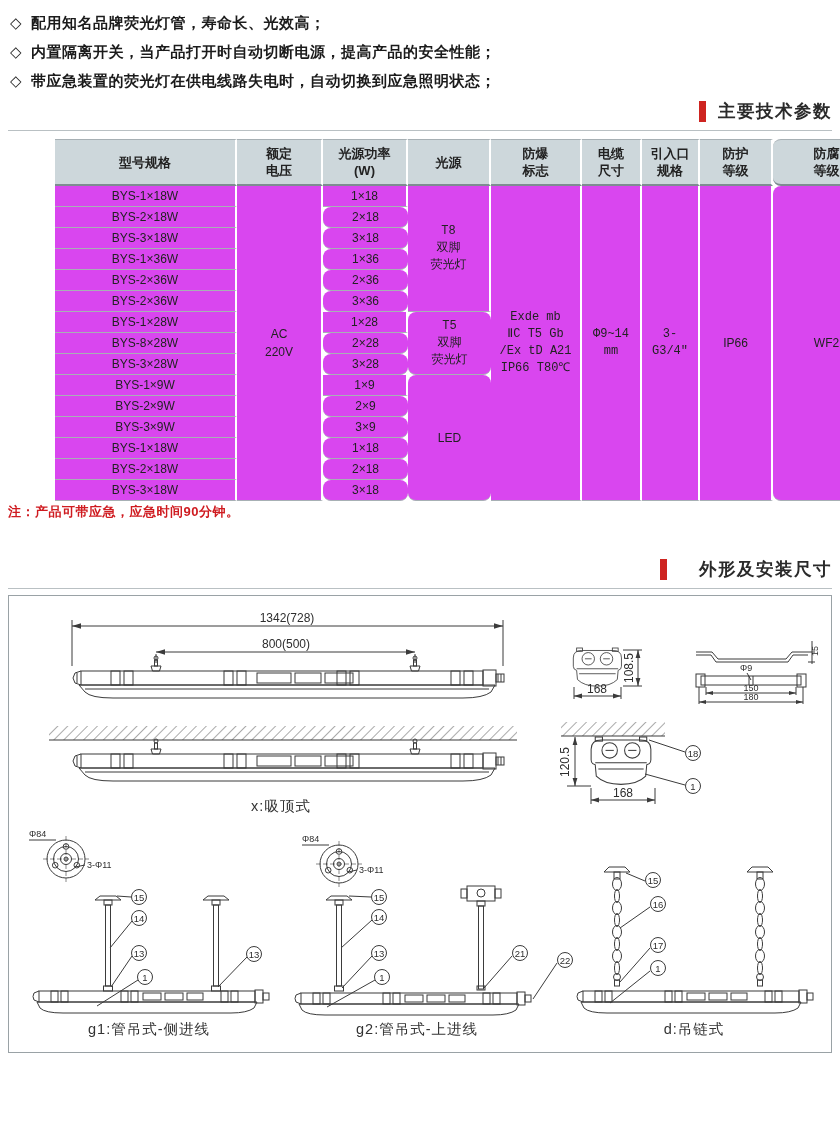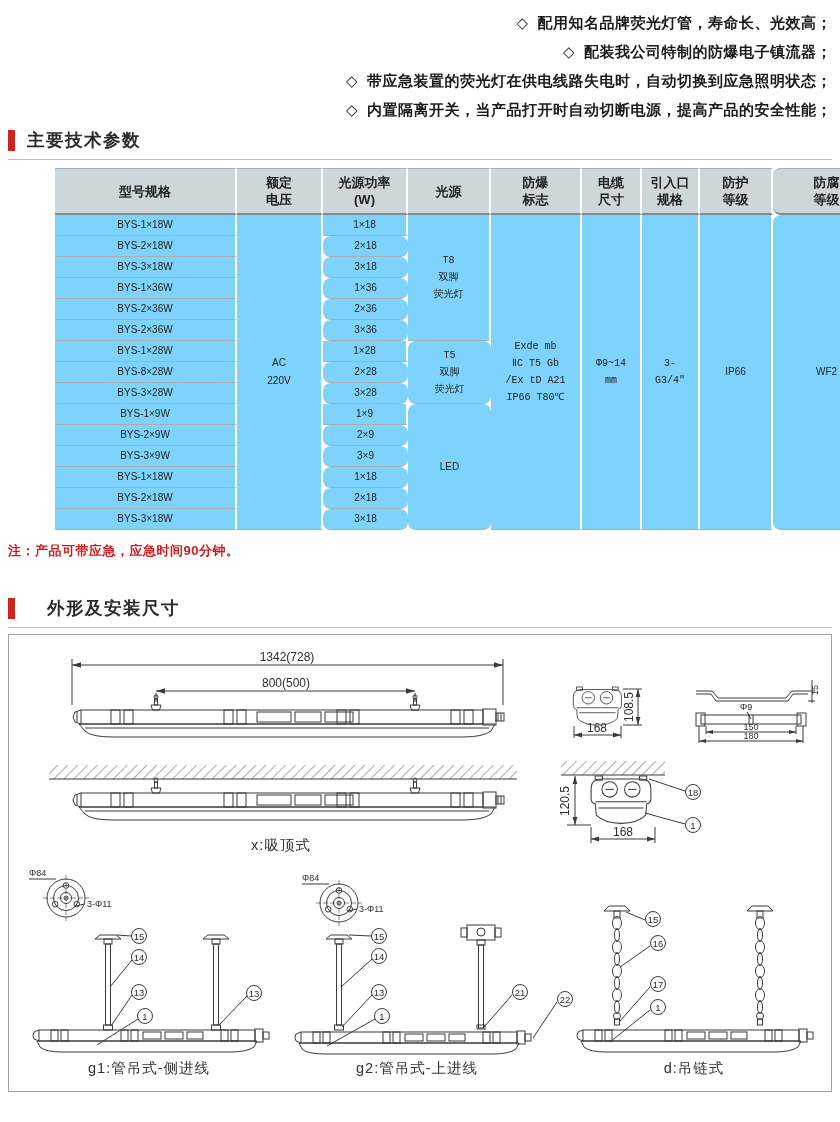--- a/index.html
+++ b/index.html
@@ -4,68 +4,67 @@
 <style>
   * { box-sizing: border-box; }
   html,body { margin:0; padding:0; }
   body {
     width:840px; height:1122px; overflow:hidden; background:#fff;
     font-family:"Liberation Sans","DejaVu Sans",sans-serif; color:#1c1c1c;
   }
   .page { padding:6px 8px 0 8px; }
 
   
-  .features { list-style:none; margin:2px 0 0 0; padding:0 0 0 2px;text-align:right; }
+  .features { list-style:none; margin:2px 0 0 0; padding:0 0 0 2px; }
   .features li { height:29px; line-height:29px; font-size:15px; font-weight:bold; color:#1b1b1b; letter-spacing:0.5px; }
   .features .diam { margin-right:9px; font-weight:bold; }
 
   
-  .sec { display:flex; align-items:center; border-bottom:1px solid #b9c0c3; padding-bottom:7px; }
+  .sec { display:flex; align-items:center; border-bottom:1px solid #b9c0c3; padding-bottom:7px;justify-content:flex-end; }
   .sec .bar { width:7px; height:21px; background:#ce2420; margin-right:12px; flex:0 0 auto; }
   .sec .t { font-size:17.5px; font-weight:bold; color:#2a2a2a; letter-spacing:1.5px; }
   .sec1 { margin-top:4px; }
   .sec2 { margin-top:36px;gap:20px; }
 
   
   table.spec { border-collapse:separate; border-spacing:0; width:825px; margin-top:8px; table-layout:fixed;padding-left:47px; }
   table.spec th, table.spec td { border-right:2px solid #fff; padding:0; text-align:center; vertical-align:middle; }
   table.spec th:last-child, table.spec td:last-child { border-right:none;border-radius:8px; }
   table.spec thead th {
     background:#cdd7db; height:47px; font-size:13px; font-weight:bold; color:#222;
     border-top:1px solid #a7b0b4; border-bottom:2px solid #7e8c91; line-height:17px;
   }
-  table.spec tbody td { background:#7dd3fc; font-size:10px; color:#222; height:20px; line-height:20px; }
+  table.spec tbody td { background:#d946ef; font-size:12px; color:#222; height:20px; line-height:20px; }
   table.spec tbody td.rb { border-bottom:1px solid #a7b0b4; }
   .mline div { line-height:17px;font-family:Liberation Mono, monospace; }
   .vline div { line-height:18px; }
 
-  .note { margin-top:12px; font-size:13px; font-weight:bold; color:#cf1b20; letter-spacing:0.5px; }
+  .note { margin-top:2px; font-size:13px; font-weight:bold; color:#cf1b20; letter-spacing:0.5px; }
 
   
   .panel { margin-top:6px; width:824px; height:458px; border:1px solid #9aa2a6; background:#fff; }
   #drawing line, #drawing path, #drawing rect, #drawing circle, #drawing ellipse, #drawing polyline {
     fill:none; stroke:#3b3b3b; stroke-width:1;
   }
   #drawing polygon.arr { fill:#3b3b3b; stroke:none; }
   #drawing text { fill:#2e2e2e; stroke:none; font-size:10.5px; font-family:"Liberation Sans","DejaVu Sans",sans-serif; }
   #drawing text.dim { font-size:12px; }
   #drawing text.dim-s { font-size:9px; }
   #drawing text.cap { font-size:14.5px; fill:#333; letter-spacing:1px; }
   #drawing text.cot { font-size:9.5px; }
 </style>
 </head>
 <body>
 
 <div class="page">
 
   <ul class="features">
     <li><span class="diam">◇</span><span>配用知名品牌荧光灯管，寿命长、光效高；</span></li>
-    <li><span class="diam">◇</span><span>配装我公司特制的防爆电子镇流器；</span></li>
+    <li><span class="diam">◇</span><span>内置隔离开关，当产品打开时自动切断电源，提高产品的安全性能；</span></li>
     <li><span class="diam">◇</span><span>带应急装置的荧光灯在供电线路失电时，自动切换到应急照明状态；</span></li>
-    <li><span class="diam">◇</span><span>内置隔离开关，当产品打开时自动切断电源，提高产品的安全性能；</span></li>
   </ul>
 
   <div class="sec sec1">
     <span class="bar"></span>
     <span class="t">主要技术参数</span>
   </div>
 
   <table class="spec">
     <colgroup>
       <col style="width:182px">

